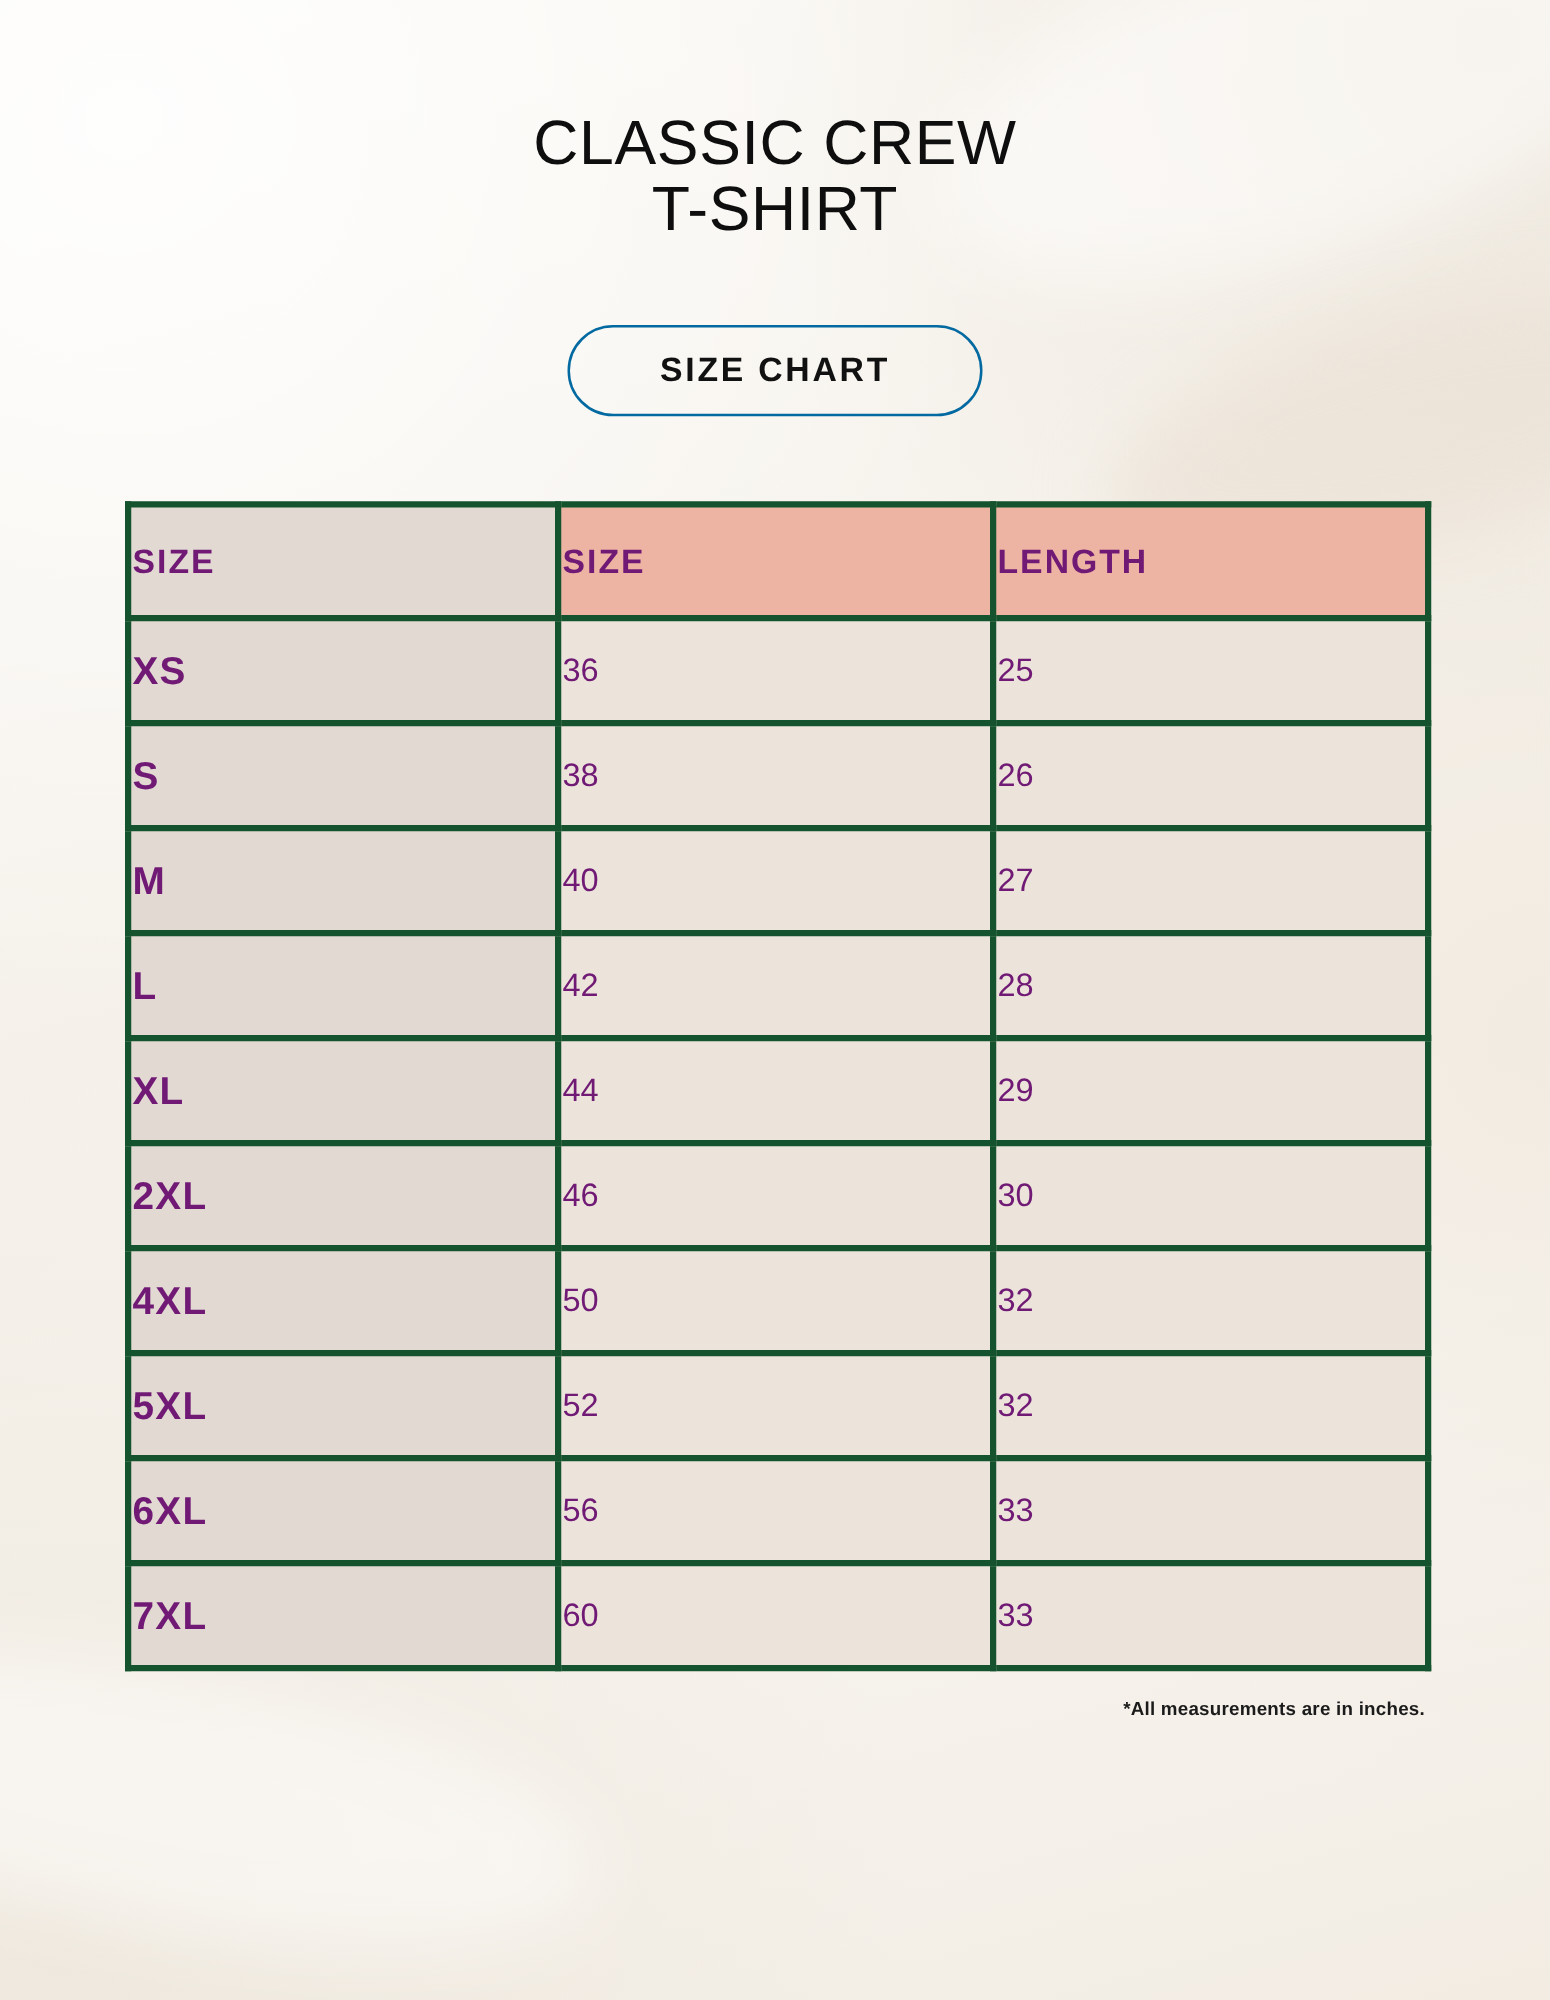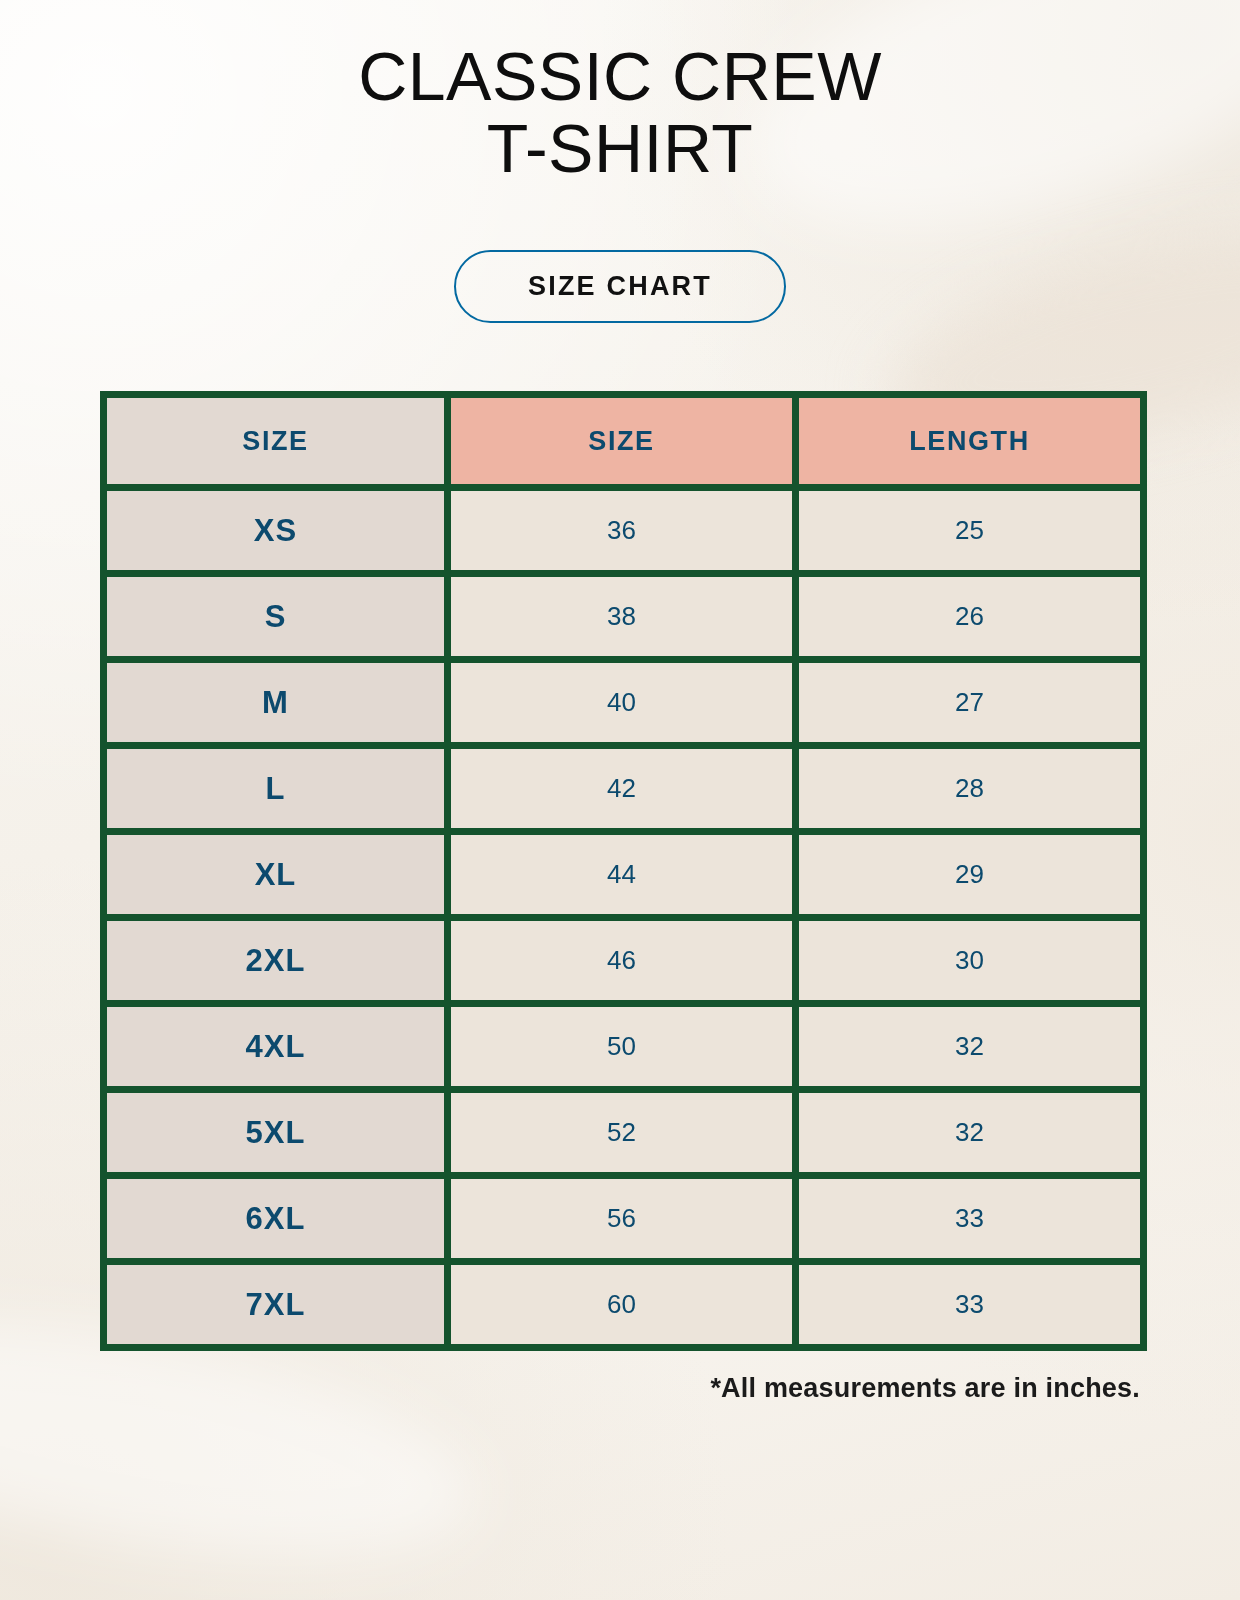--- a/index.html
+++ b/index.html
@@ -52,26 +52,26 @@
   }
   .page {
     position: relative;
     width: 1240px;
     height: 1600px;
     box-sizing: border-box;
     padding: 0 100px;
   }
   .title {
     text-align: center;
-    font-size: 68px;
+    font-size: 50px;
     line-height: 1.06;
     font-weight: 400;
     letter-spacing: 0.5px;
     margin: 0;
-    padding-top: 40px;
+    padding-top: 88px;
     color: #0e0e0e;
   }
   .title .line2 {
     display: block;
   }
   .badge-wrap {
     display: flex;
     justify-content: center;
     margin-top: 66px;
   }
@@ -92,26 +92,26 @@
     width: 1040px;
     border-collapse: collapse;
     table-layout: fixed;
     border: 2px solid #111;
   }
   table.size-table col.c-size { width: 344px; }
   table.size-table col.c-chest { width: 348px; }
   table.size-table col.c-length { width: 348px; }
   table.size-table th,
   table.size-table td {
-    border: 7px solid #14532d;
+    border: 5px solid #14532d;
     height: 77px;
-    text-align: center;
+    text-align: left;
     vertical-align: middle;
     font-size: 26px;
-    color: #0c4a6e;
+    color: #701a75;
   }
   table.size-table thead th {
     font-size: 27px;
     font-weight: 700;
     letter-spacing: 1.6px;
     height: 84px;
   }
   thead th.h-size {
     background: #e2d9d2;
   }
@@ -127,21 +127,21 @@
   }
   tbody td.cell-num {
     background: #ece4da;
     font-weight: 400;
     margin-top: 43px;
   }
   .footnote {
     width: 1040px;
     text-align: right;
     margin-top: 22px;
-    font-size: 27px;
+    font-size: 15px;
     font-weight: 700;
     color: #1b1b1b;
     letter-spacing: 0.2px;
   }
 </style>
 </head>
 <body>
 
 <div class="bg-wash"></div>
 <div class="bg-streak streak-a"></div>

